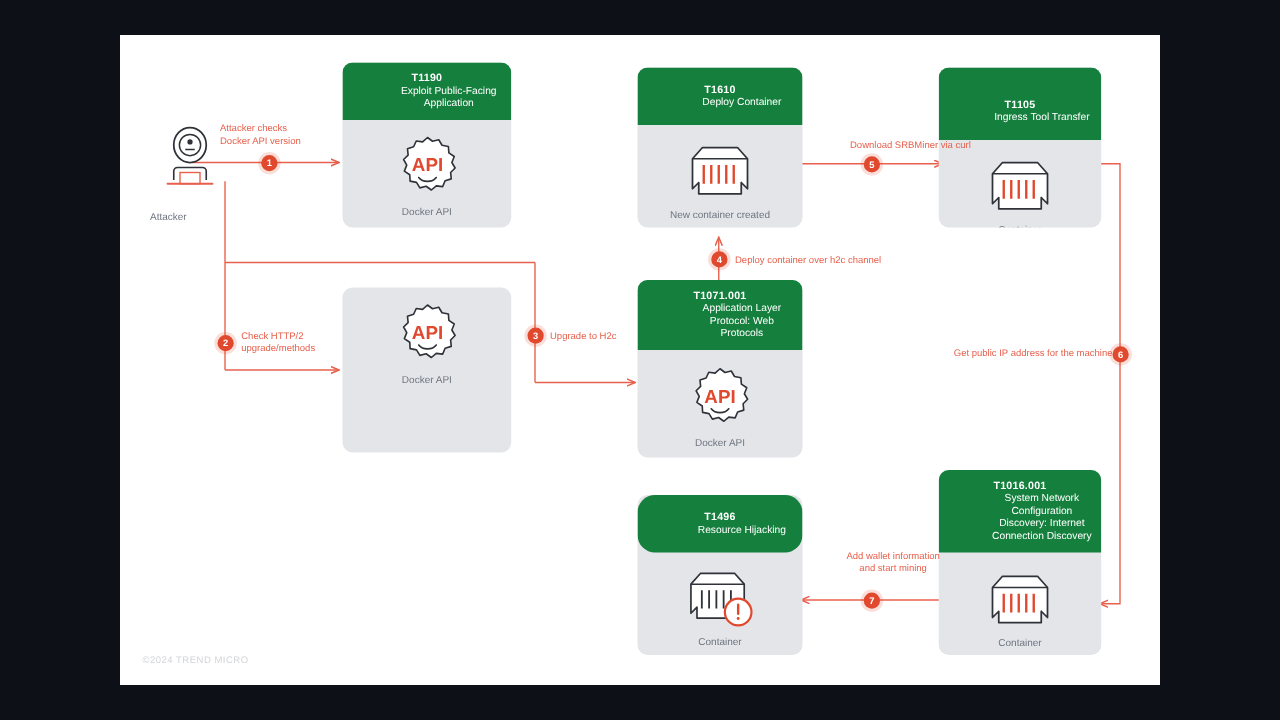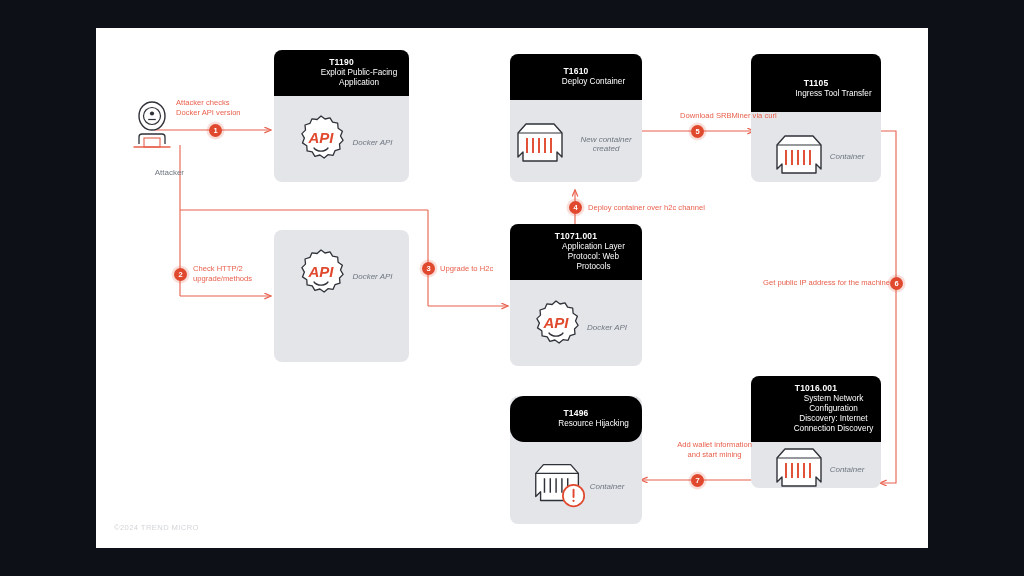--- a/index.html
+++ b/index.html
@@ -19,36 +19,35 @@
 
   
   .card{
     position:absolute;
     background:#e3e5e9;
     border-radius:8px;
     overflow:hidden;
     box-shadow:0 0 0 0 rgba(0,0,0,0);
   }
   .card-head{
-    background:#000000;
+    background:#15803d;
     color:#ffffff;
     text-align:center;
     padding:7px 6px 8px 6px;
     line-height:1.22;
   }
   .card-id{
     font-size:8.5px;font-weight:bold;letter-spacing:.2px;display:block;
   }
   .card-title{
     font-size:8.2px;font-weight:normal;display:block;margin-top:1px;margin-left:35px;
   }
   .card-body{
-    display:flex;flex-direction:row;align-items:center;justify-content:center;
+    display:flex;flex-direction:column;align-items:center;justify-content:center;
     height:calc(100% - 44px);
-    font-style:italic;
   }
   .card-caption{
     font-size:8px;color:#6f7680;text-align:center;margin-top:4px;
   }
   .icon-wrap{position:relative;width:62px;height:54px;display:flex;align-items:center;justify-content:center;}
 
   
   .edge-label{
     position:absolute;
     color:#e8604c;
@@ -59,21 +58,21 @@
   .badge{
     position:absolute;
     width:13px;height:13px;border-radius:50%;
     background:#e0492e;color:#fff;
     font-size:7.5px;font-weight:bold;
     display:flex;align-items:center;justify-content:center;
     box-shadow:0 0 0 2.5px rgba(224,73,46,.18);
   }
 
   
-  .attacker{position:absolute;left:24px;top:72px;width:64px;text-align:right;}
+  .attacker{position:absolute;left:24px;top:72px;width:64px;text-align:left;}
   .attacker-label{font-size:8px;color:#6f7680;margin-top:2px;}
 
   .footer{
     position:absolute;left:18px;bottom:16px;
     font-size:7.6px;color:#d2d4d8;letter-spacing:.4px;
   }
 </style>
 </head>
 <body>
 
@@ -208,21 +207,21 @@
                 <path d="M29,21 v15"></path>
               <path d="M35,21 v15"></path>
                 <path d="M41,21 v15"></path>
             </g>
           </svg>
         </div>
         <div class="card-caption">Container</div>
       </div>
     </div>
 
-    <div class="card" style="left:655px;top:348px;width:130px;height:112px;">
+    <div class="card" style="left:655px;top:348px;width:130px;height:148px;">
       <div class="card-head">
         <span class="card-id">T1016.001</span>
         <span class="card-title">System Network
 Configuration Discovery:
 Internet Connection Discovery</span>
       </div>
       <div class="card-body" style="height:calc(100% - 62px);">
         <div class="icon-wrap">
           <svg width="60" height="50" viewBox="0 0 60 50">
             <path d="M8,16 L16,7 L44,7 L52,16 L52,40 L47,35 L47,44 L13,44 L13,35 L8,40 Z" fill="#ffffff" stroke="#2f3238" stroke-width="1.4" stroke-linejoin="round"></path>

